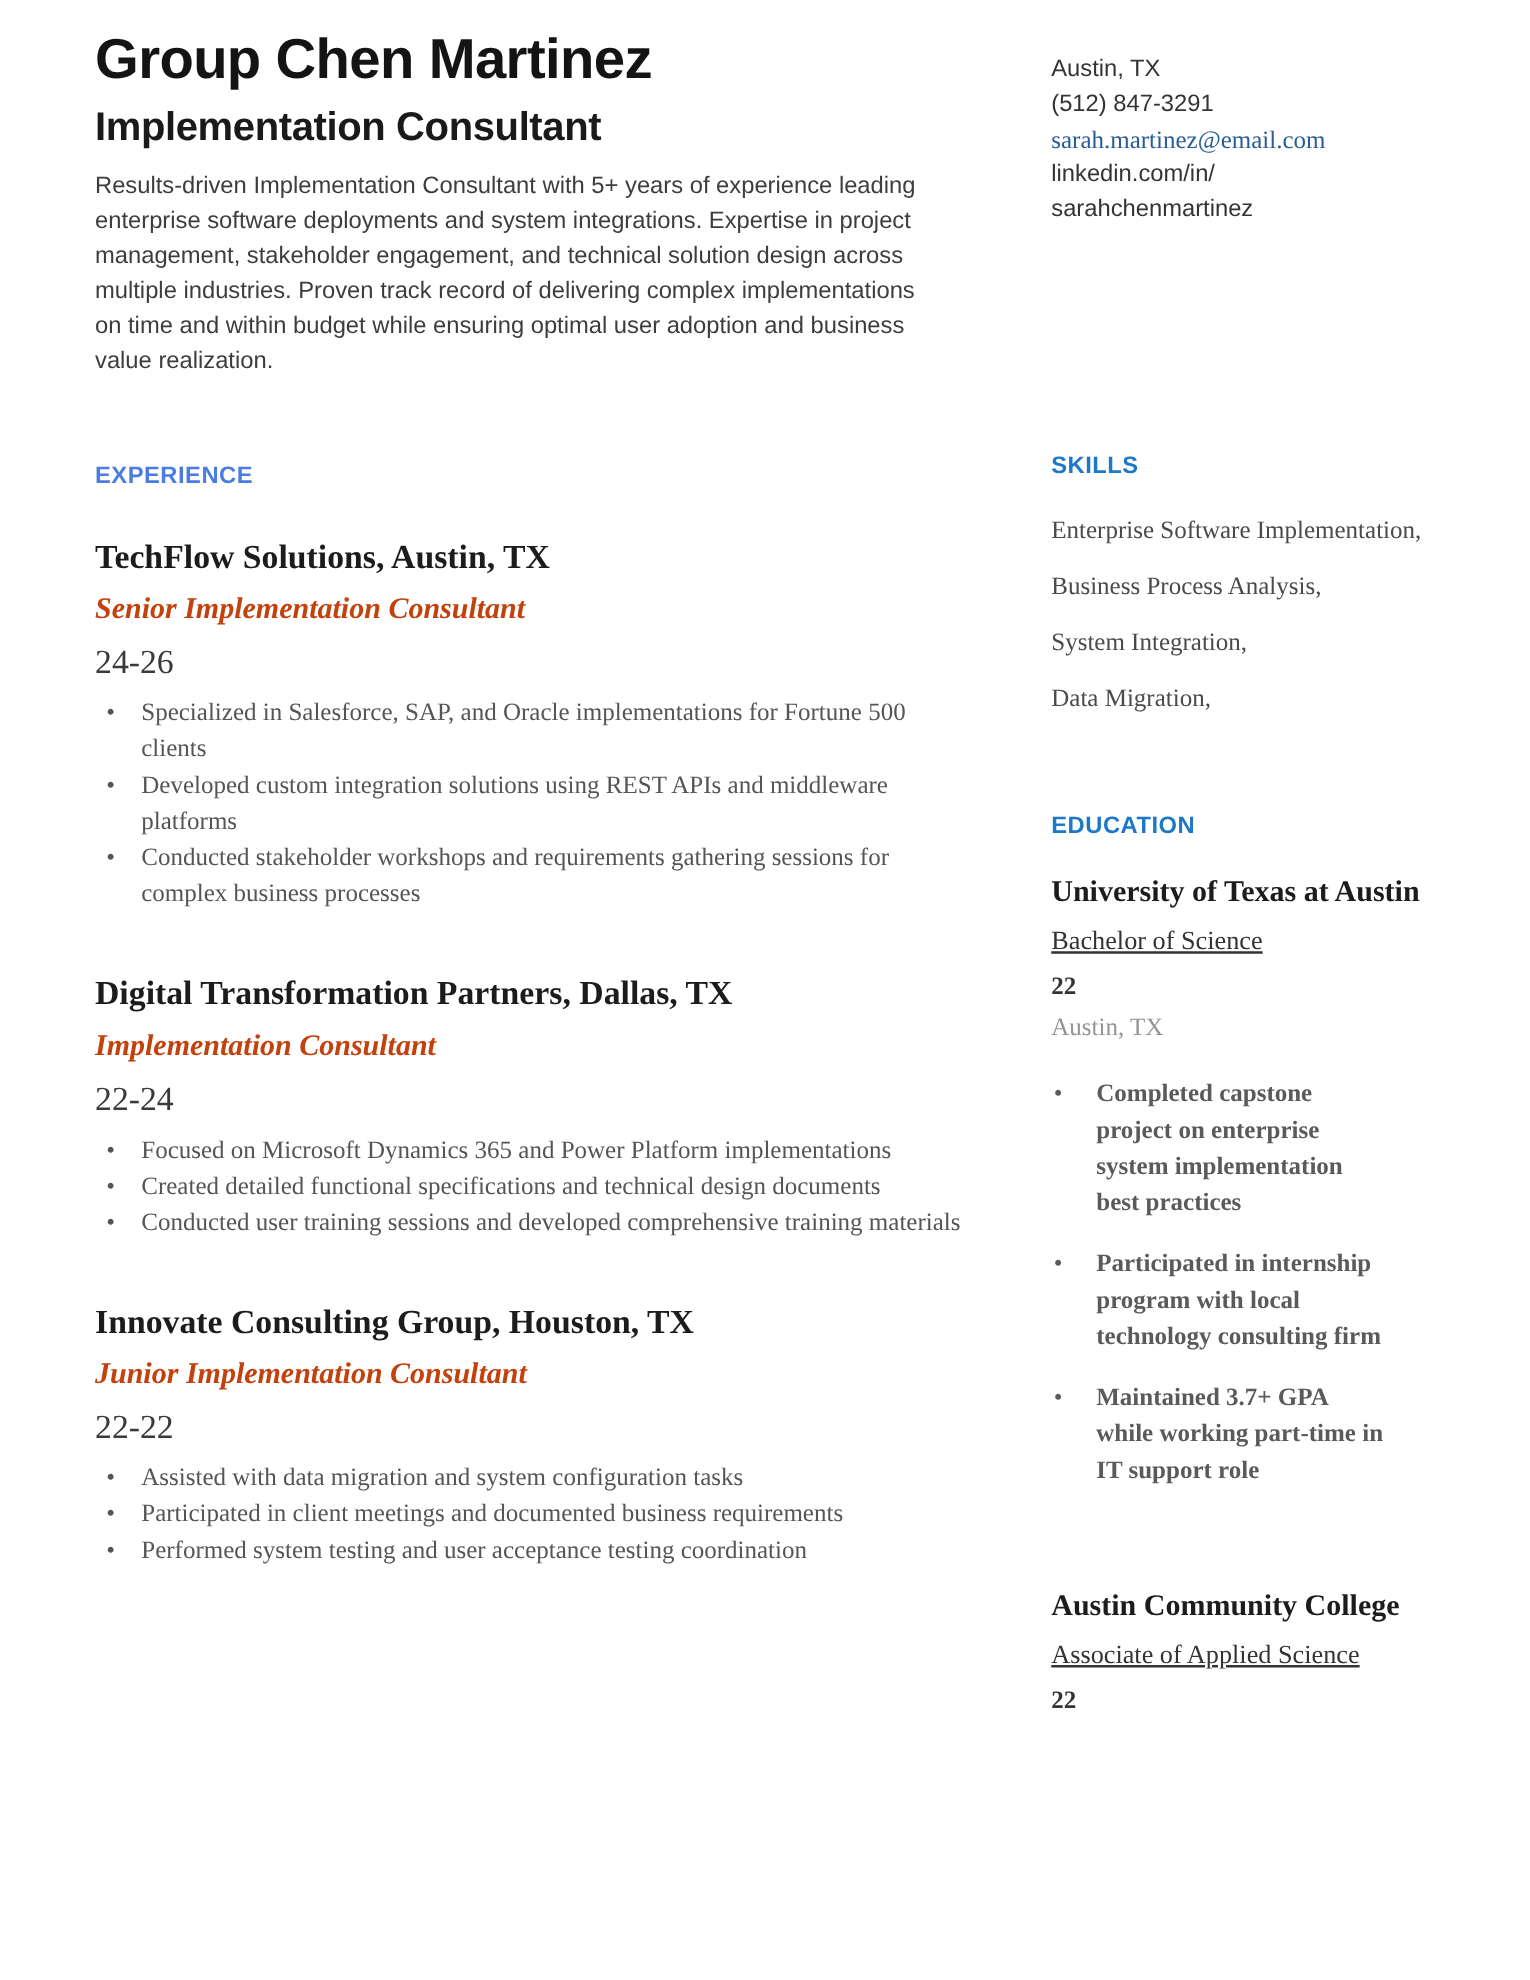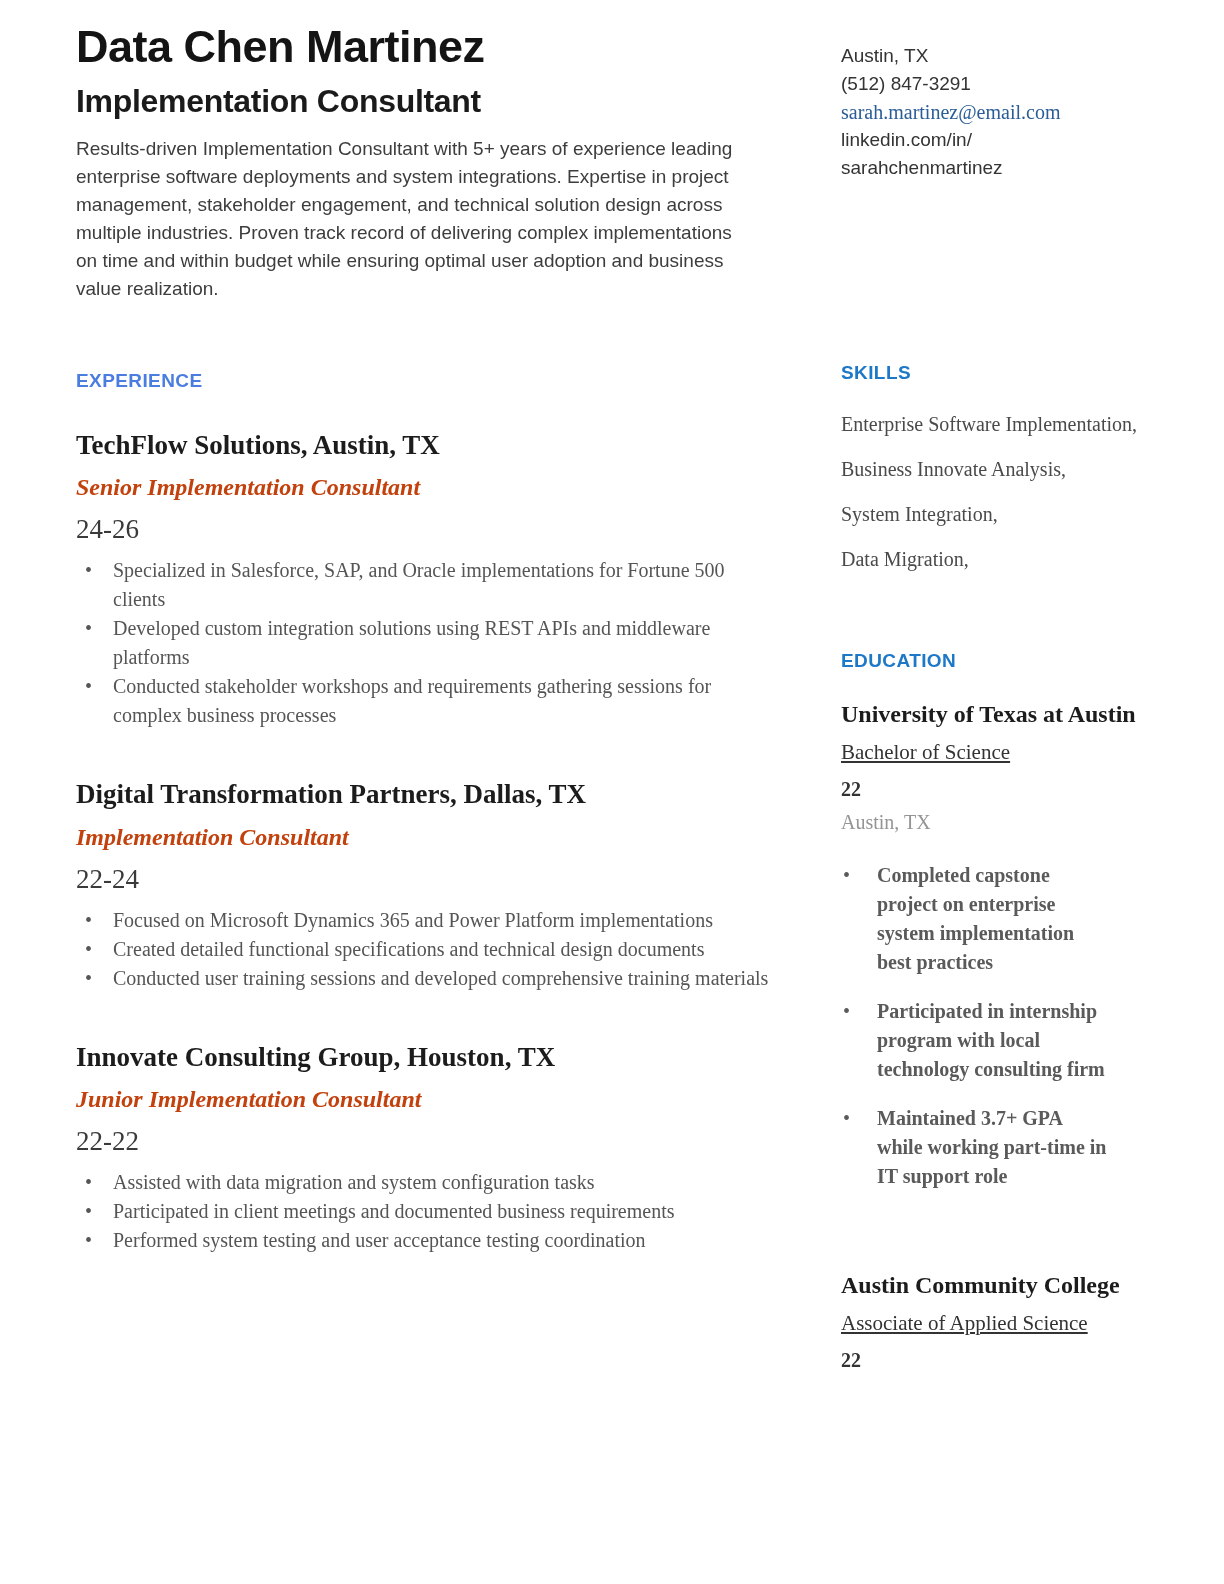--- a/index.html
+++ b/index.html
@@ -162,21 +162,21 @@
   .edu-bullets .btxt { max-width: 230px; }
 </style>
 </head>
 <body>
 
 <div class="page">
 
   <div class="col-left">
 
     <header>
-      <h1 class="person-name">Data Chen Martinez</h1>
+      <h1 class="person-name">Group Chen Martinez</h1>
       <h2 class="person-title">Implementation Consultant</h2>
       <p class="summary">Results-driven Implementation Consultant with 5+ years of experience leading enterprise software deployments and system integrations. Expertise in project management, stakeholder engagement, and technical solution design across multiple industries. Proven track record of delivering complex implementations on time and within budget while ensuring optimal user adoption and business value realization.</p>
     </header>
 
     <section>
       <h3 class="sec-heading exp-heading">EXPERIENCE</h3>
 
       <article class="job">
         <h4 class="company">TechFlow Solutions, Austin, TX</h4>
         <div class="job-title">Senior Implementation Consultant</div>
@@ -247,21 +247,21 @@
       <a class="email" href="#">sarah.martinez@email.com</a>
       <div>
         <span>linkedin.com/in/</span><br>
         <span>sarahchenmartinez</span>
       </div>
     </div>
 
     <section>
       <h3 class="sec-heading skills-heading">SKILLS</h3>
       <div class="skill-item">Enterprise Software Implementation,</div>
-      <div class="skill-item">Business Innovate Analysis,</div>
+      <div class="skill-item">Business Process Analysis,</div>
       <div class="skill-item">System Integration,</div>
       <div class="skill-item">Data Migration,</div>
     </section>
 
     <section>
       <h3 class="sec-heading edu-heading">EDUCATION</h3>
 
       <div class="school">
         <h4 class="school-name">University of Texas at Austin</h4>
         <div class="degree">Bachelor of Science</div>

